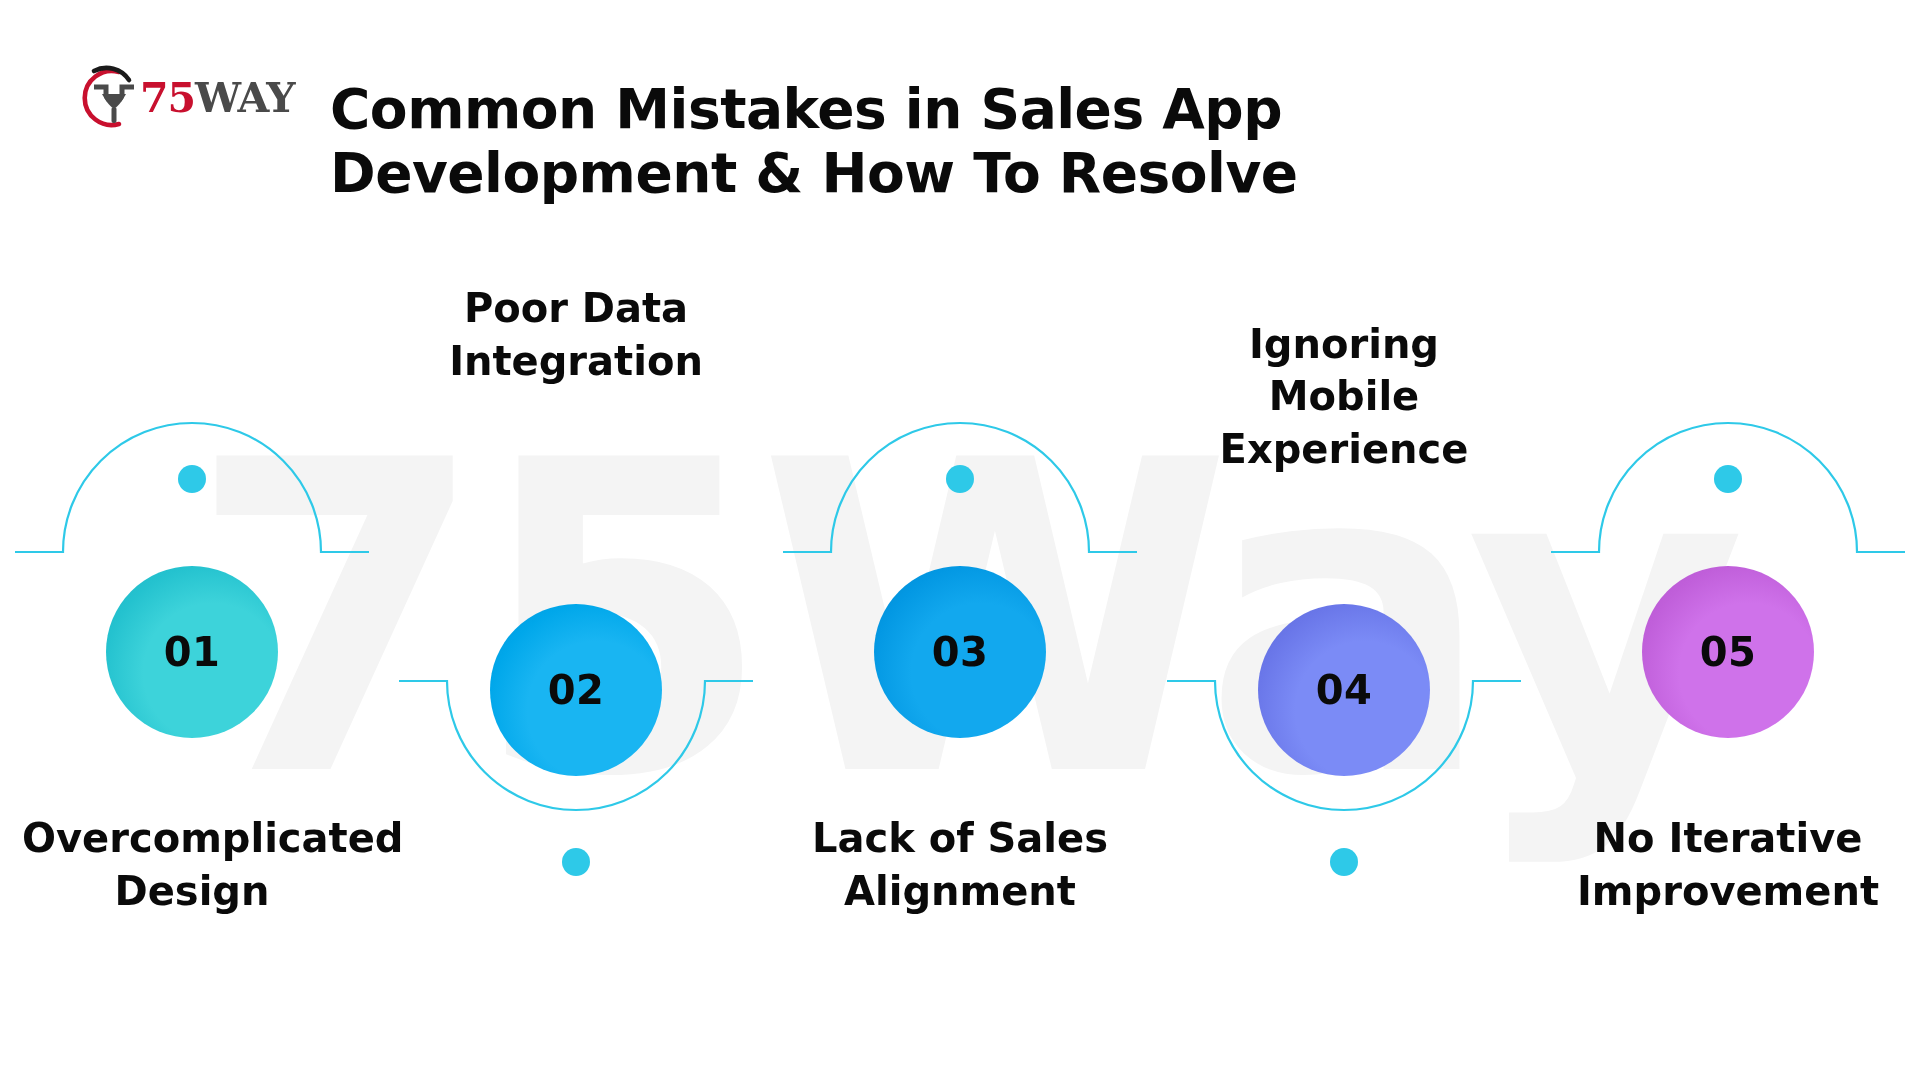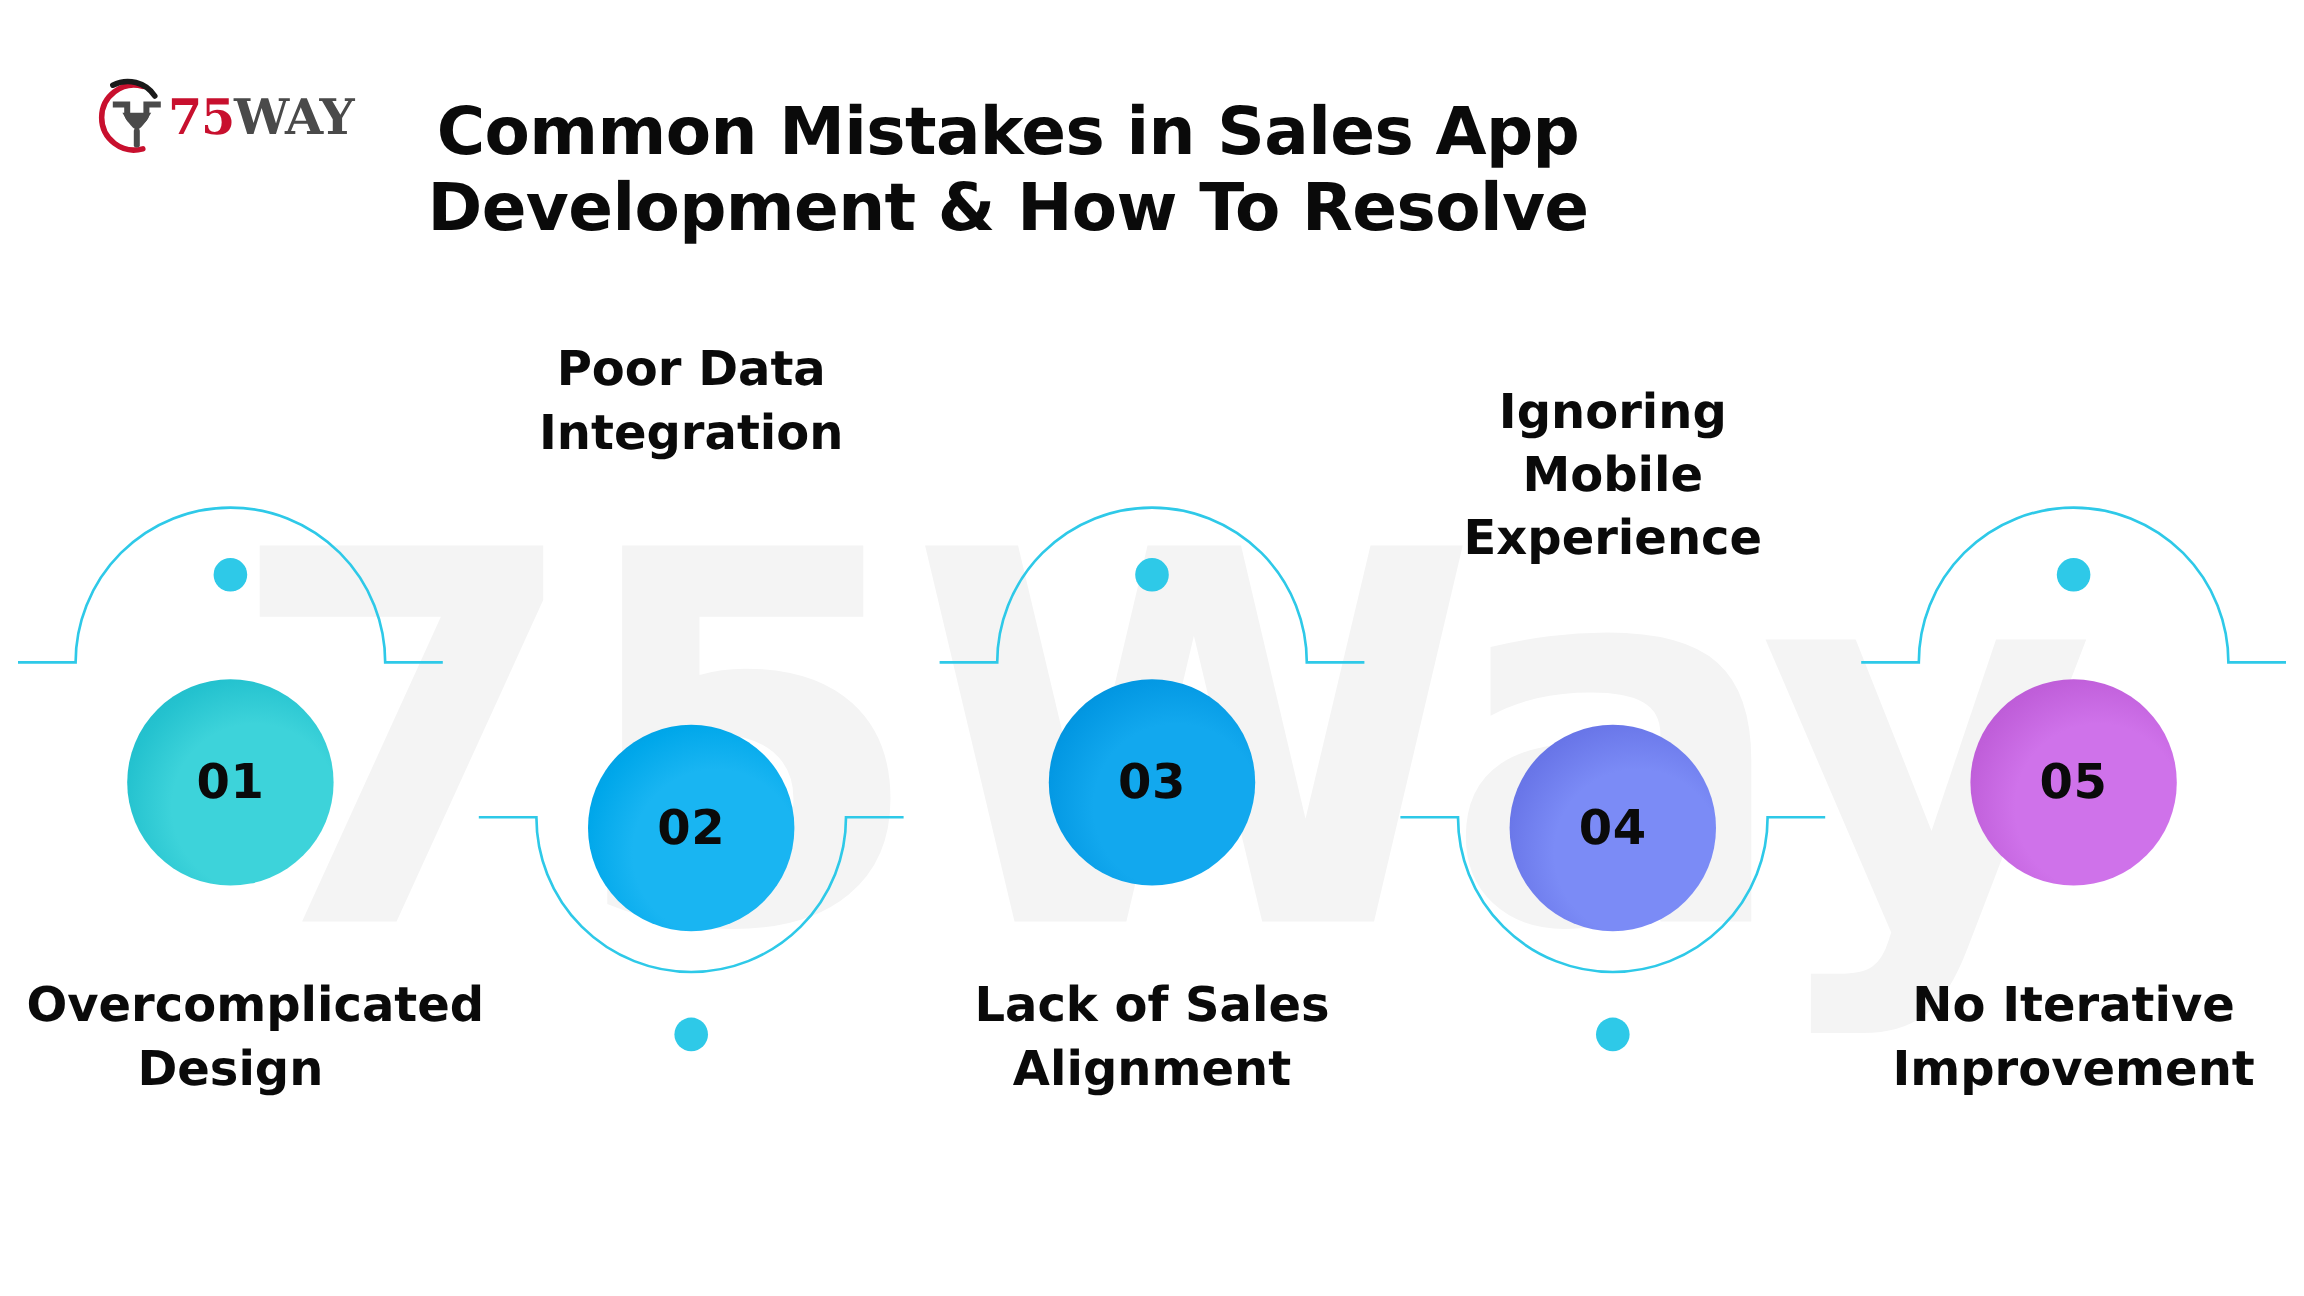--- a/index.html
+++ b/index.html
@@ -78,21 +78,21 @@
   .logo-75 { color: #c8102e; }
   .logo-way { color: #4a4a4a; }
 
   
   .title {
     position: absolute;
     left: 330px;
     top: 78px;
     width: 1020px;
     z-index: 5;
-    text-align: center;
+    text-align: left;
     font-family: "DejaVu Sans", sans-serif;
     font-weight: 700;
     font-size: 55px;
     line-height: 1.16;
     letter-spacing: -0.5px;
     color: #0a0a0a;
   }
   .title-line { display: block; }
 
   

